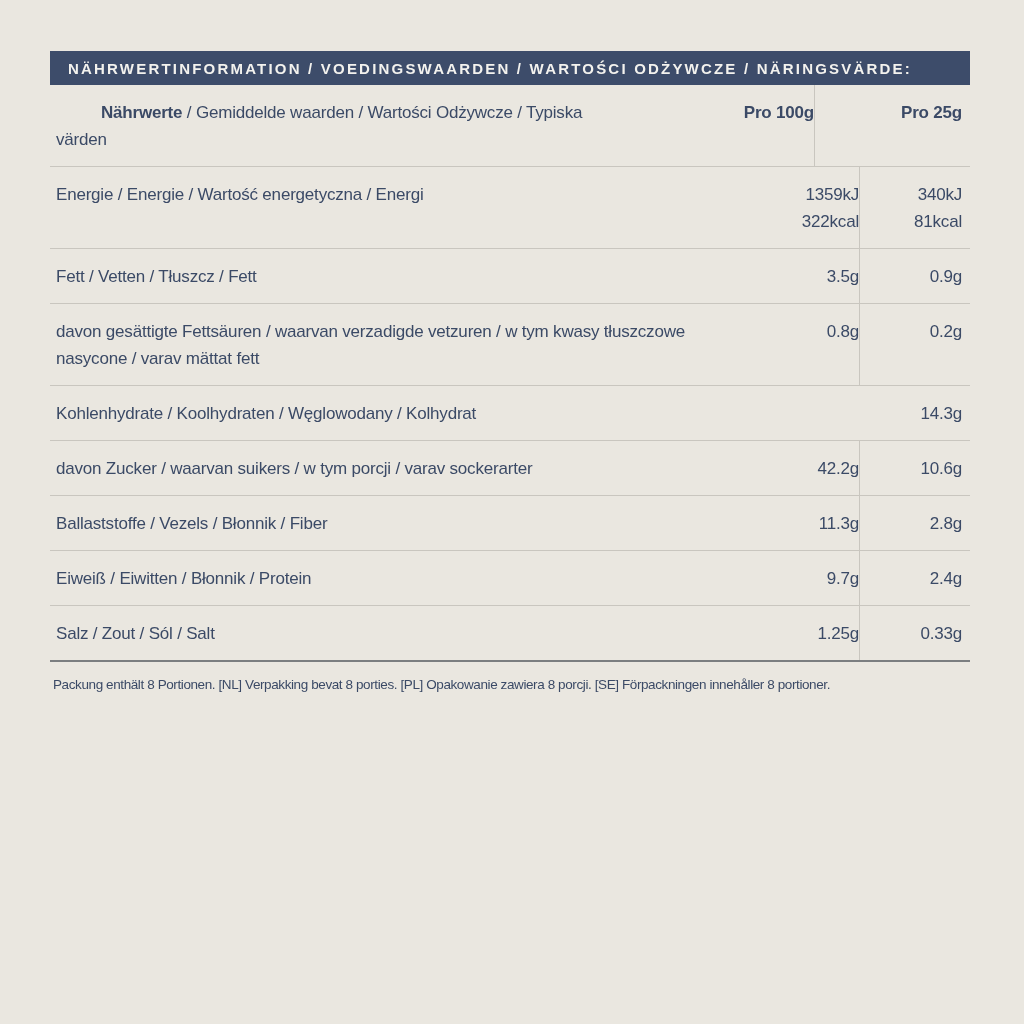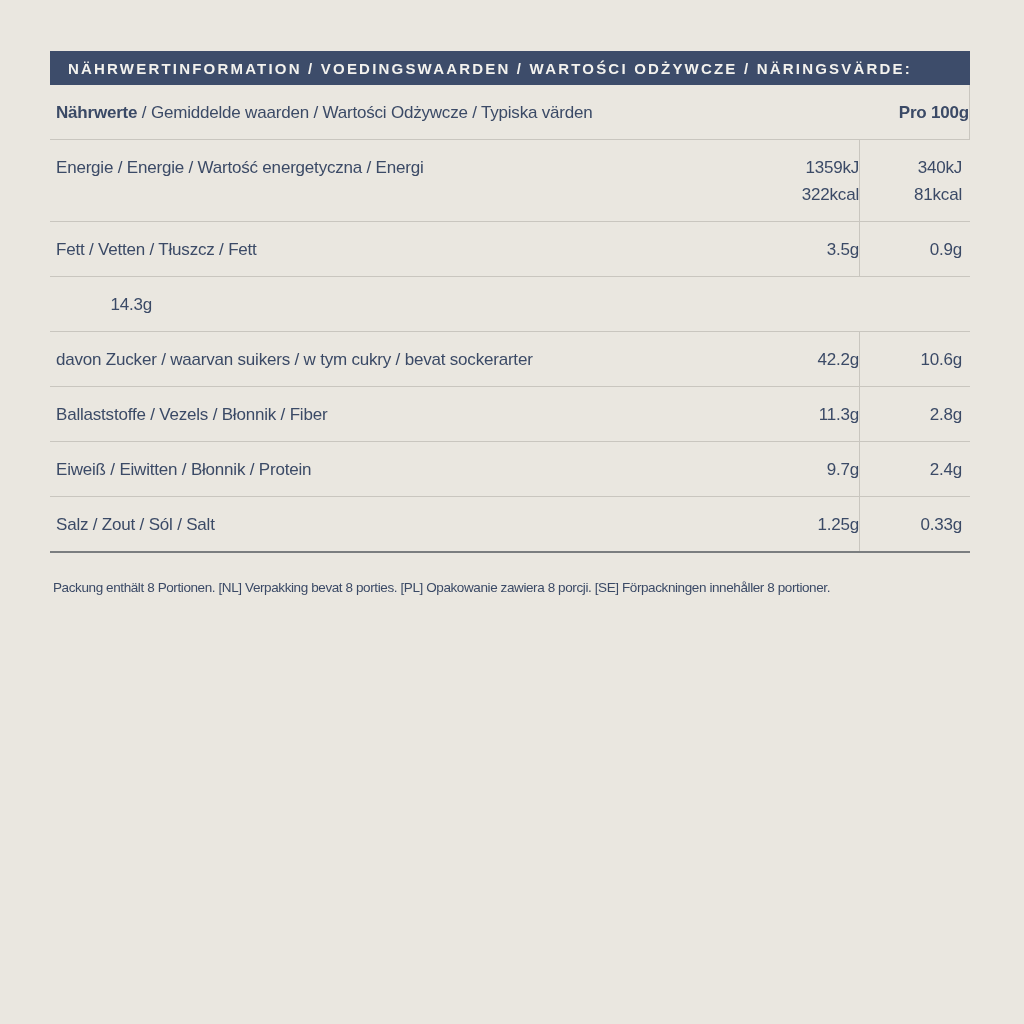--- a/index.html
+++ b/index.html
@@ -60,43 +60,44 @@
   .cell-100 {
     width: 150px;
     text-align: right;
     border-right: 1px solid var(--divider);
   }
   .cell-25 {
     width: 110px;
     text-align: right;
     padding-right: 8px;
   }
-  .header-row .cell-100, .header-row .cell-25, .header-row b { font-weight: 700; }
+  .header-row .cell-100, .header-row .cell-25, .header-row b { font-weight: 700; margin-left: 45px; }
   .footer {
-    margin-top: 26px;
+    margin-top: 14px;
     padding-left: 3px;
     font-size: 13.5px;
     letter-spacing: -0.4px;
     line-height: 18px;
     white-space: nowrap;
   }
 </style>
 </head>
 <body>
 
 <div class="sheet">
 
   <div class="title-bar">
     <span>NÄHRWERTINFORMATION / VOEDINGSWAARDEN / WARTOŚCI ODŻYWCZE / NÄRINGSVÄRDE:</span>
   </div>
 
   <div class="table">
     <div class="row header-row">
       <div class="cell cell-label"><b>Nährwerte</b><span> / Gemiddelde waarden / Wartości Odżywcze / Typiska värden</span></div>
       <div class="cell cell-100">Pro 100g</div>
+      <div class="cell cell-25">Pro 25g</div>
     </div>
 
   <div class="row">
     <div class="cell cell-label"><b class="rb">Energie</b><span class="rr"> / Energie / Wartość energetyczna / Energi</span></div>
     <div class="cell cell-100 rv100">
           <div>1359kJ</div>
           <div>322kcal</div>
         </div>
     <div class="cell cell-25 rv25">
           <div>340kJ</div>
@@ -107,29 +108,39 @@
   <div class="row">
     <div class="cell cell-label"><b class="rb">Fett</b><span class="rr"> / Vetten / Tłuszcz / Fett</span></div>
     <div class="cell cell-100 rv100">
           <div>3.5g</div>
         </div>
     <div class="cell cell-25 rv25">
           <div>0.9g</div>
         </div>
   </div>
 
+  <div class="row">
+    <div class="cell cell-label"><b class="rb">davon gesättigte Fettsäuren</b><span class="rr"> / waarvan verzadigde vetzuren / w tym kwasy tłuszczowe nasycone / varav mättat fett</span></div>
+    <div class="cell cell-100 rv100">
+          <div>0.8g</div>
+        </div>
+    <div class="cell cell-25 rv25">
+          <div>0.2g</div>
+        </div>
+  </div>
 
   <div class="row">
+    <div class="cell cell-label"><b class="rb">Kohlenhydrate</b><span class="rr"> / Koolhydraten / Węglowodany / Kolhydrat</span></div>
     <div class="cell cell-25 rv25">
           <div>14.3g</div>
         </div>
   </div>
 
   <div class="row">
-    <div class="cell cell-label"><b class="rb">davon Zucker</b><span class="rr"> / waarvan suikers / w tym cukry / bevat sockerarter</span></div>
+    <div class="cell cell-label"><b class="rb">davon Zucker</b><span class="rr"> / waarvan suikers / w tym porcji / varav sockerarter</span></div>
     <div class="cell cell-100 rv100">
           <div>42.2g</div>
         </div>
     <div class="cell cell-25 rv25">
           <div>10.6g</div>
         </div>
   </div>
 
   <div class="row">
     <div class="cell cell-label"><b class="rb">Ballaststoffe</b><span class="rr"> / Vezels / Błonnik / Fiber</span></div>

